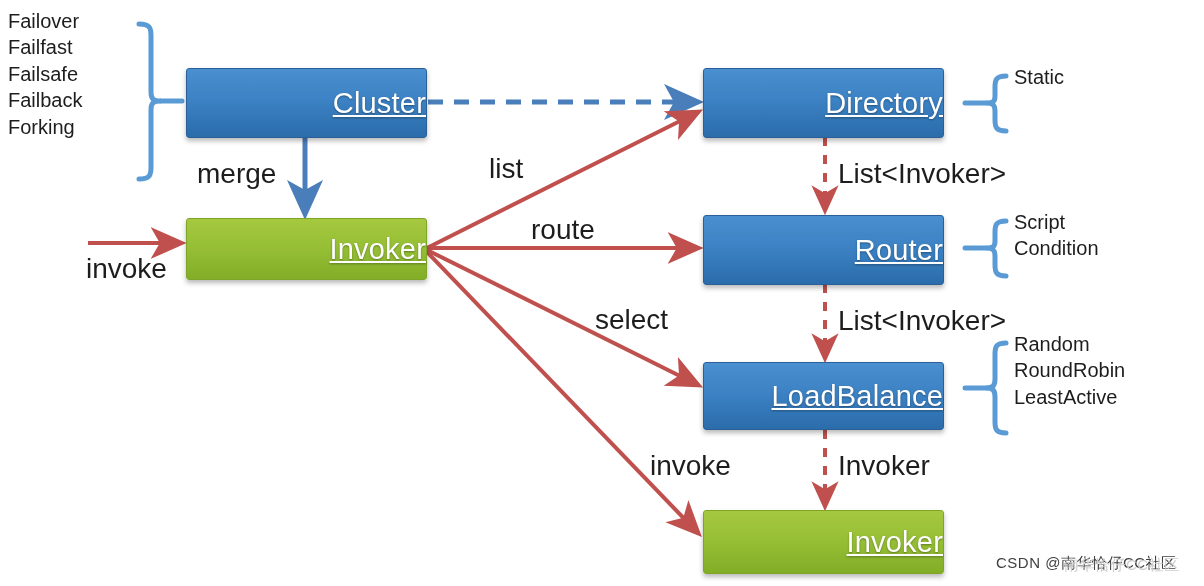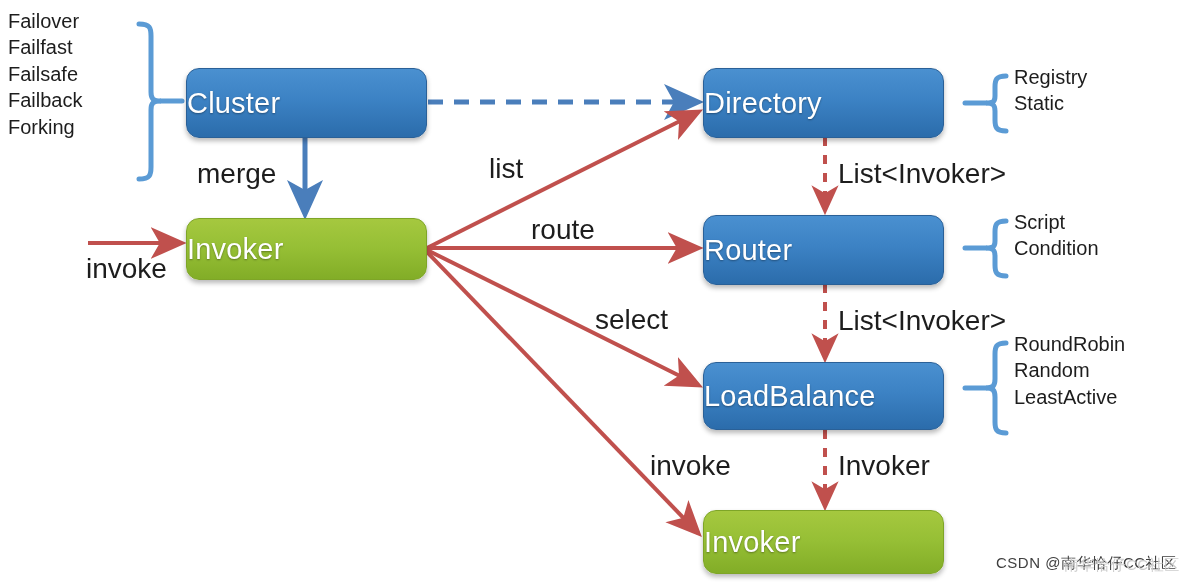--- a/index.html
+++ b/index.html
@@ -22,26 +22,27 @@
     left: 0;
     top: 0;
     width: 1204px;
     height: 586px;
     pointer-events: none;
   }
   .node {
     position: absolute;
     display: flex;
     align-items: center;
-    justify-content: flex-start;
-    border-radius: 13px;
+    justify-content: flex-end;
+    border-radius: 3px;
     color: #ffffff;
     text-shadow: 0 1px 2px rgba(0,0,0,0.35);
     box-shadow: 0 3px 5px rgba(0,0,0,0.28);
     letter-spacing: 0.2px;
+    text-decoration: underline;
   }
   .node-blue {
     background: linear-gradient(180deg, #4a90d0 0%, #3c82c4 45%, #2b6cab 100%);
     border: 1px solid #2a6097;
   }
   .node-green {
     background: linear-gradient(180deg, #a5c83f 0%, #96bf35 48%, #82ad27 100%);
     border: 1px solid #7ea527;
   }
   .node-label {
@@ -199,31 +200,30 @@
 
   <div class="side-list" style="left:8px; top:8px;">
     <div>Failover</div>
     <div>Failfast</div>
     <div>Failsafe</div>
     <div>Failback</div>
     <div>Forking</div>
   </div>
 
   <div class="side-list" style="left:1014px; top:64px;">
-    <div>Registry</div>
     <div>Static</div>
   </div>
 
   <div class="side-list" style="left:1014px; top:209px;">
     <div>Script</div>
     <div>Condition</div>
   </div>
 
   <div class="side-list" style="left:1014px; top:331px;">
+    <div>Random</div>
     <div>RoundRobin</div>
-    <div>Random</div>
     <div>LeastActive</div>
   </div>
 
   <div class="watermark" style="left:996px; top:554px;">CSDN @南华恰仔CC社区</div>
   <div class="watermark cn" style="left:1038px; top:556px;margin-left:26px;">南华恰仔CC社区</div>
 
 </div>
 
 </body></html>

